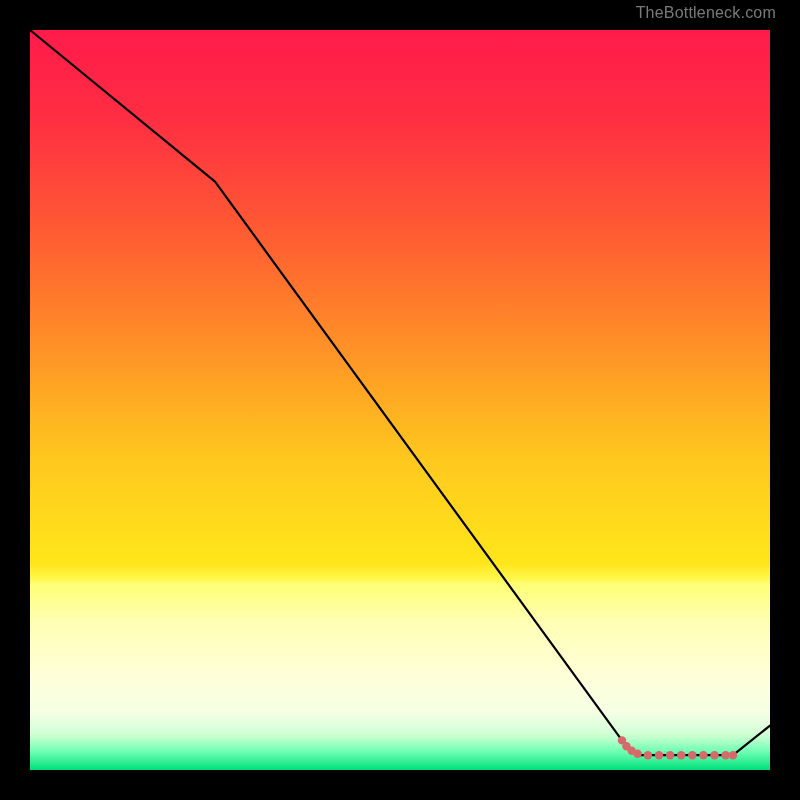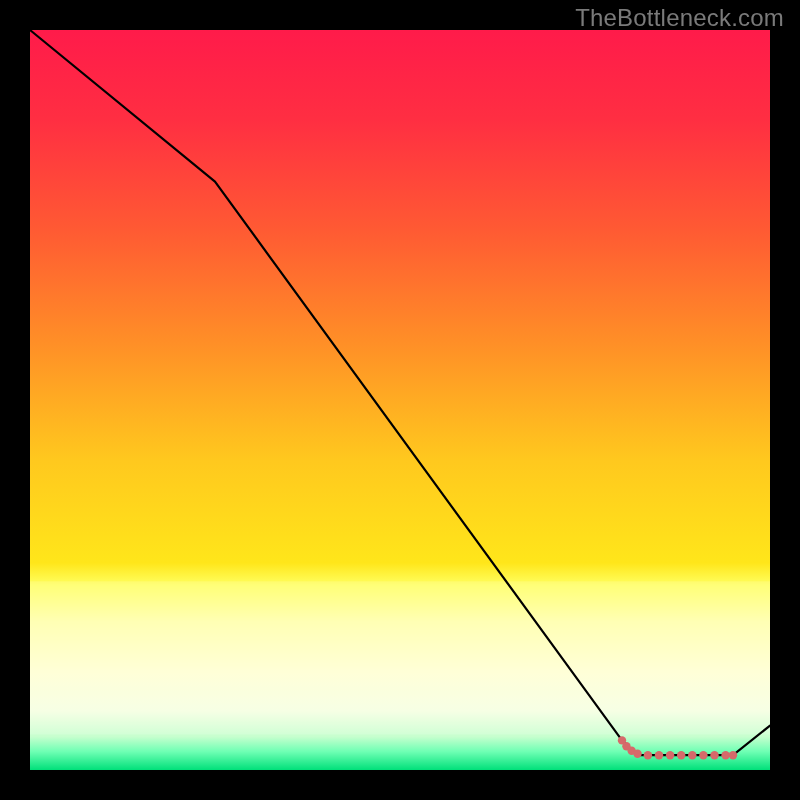--- a/index.html
+++ b/index.html
@@ -17,23 +17,23 @@
     height: 800px;
   }
   svg.chart {
     position: absolute;
     left: 0;
     top: 0;
   }
   .watermark {
     position: absolute;
     top: 4px;
-    right: 16px;
+    right: 24px;
     color: #7a7a7a;
-    font-size: 24px;
+    font-size: 16px;
     font-weight: 500;
     letter-spacing: 0.2px;
     user-select: none;
   }
 </style>
 </head>
 <body>
 
 <div class="stage">
   <svg class="chart" width="800" height="800" viewBox="0 0 800 800">

